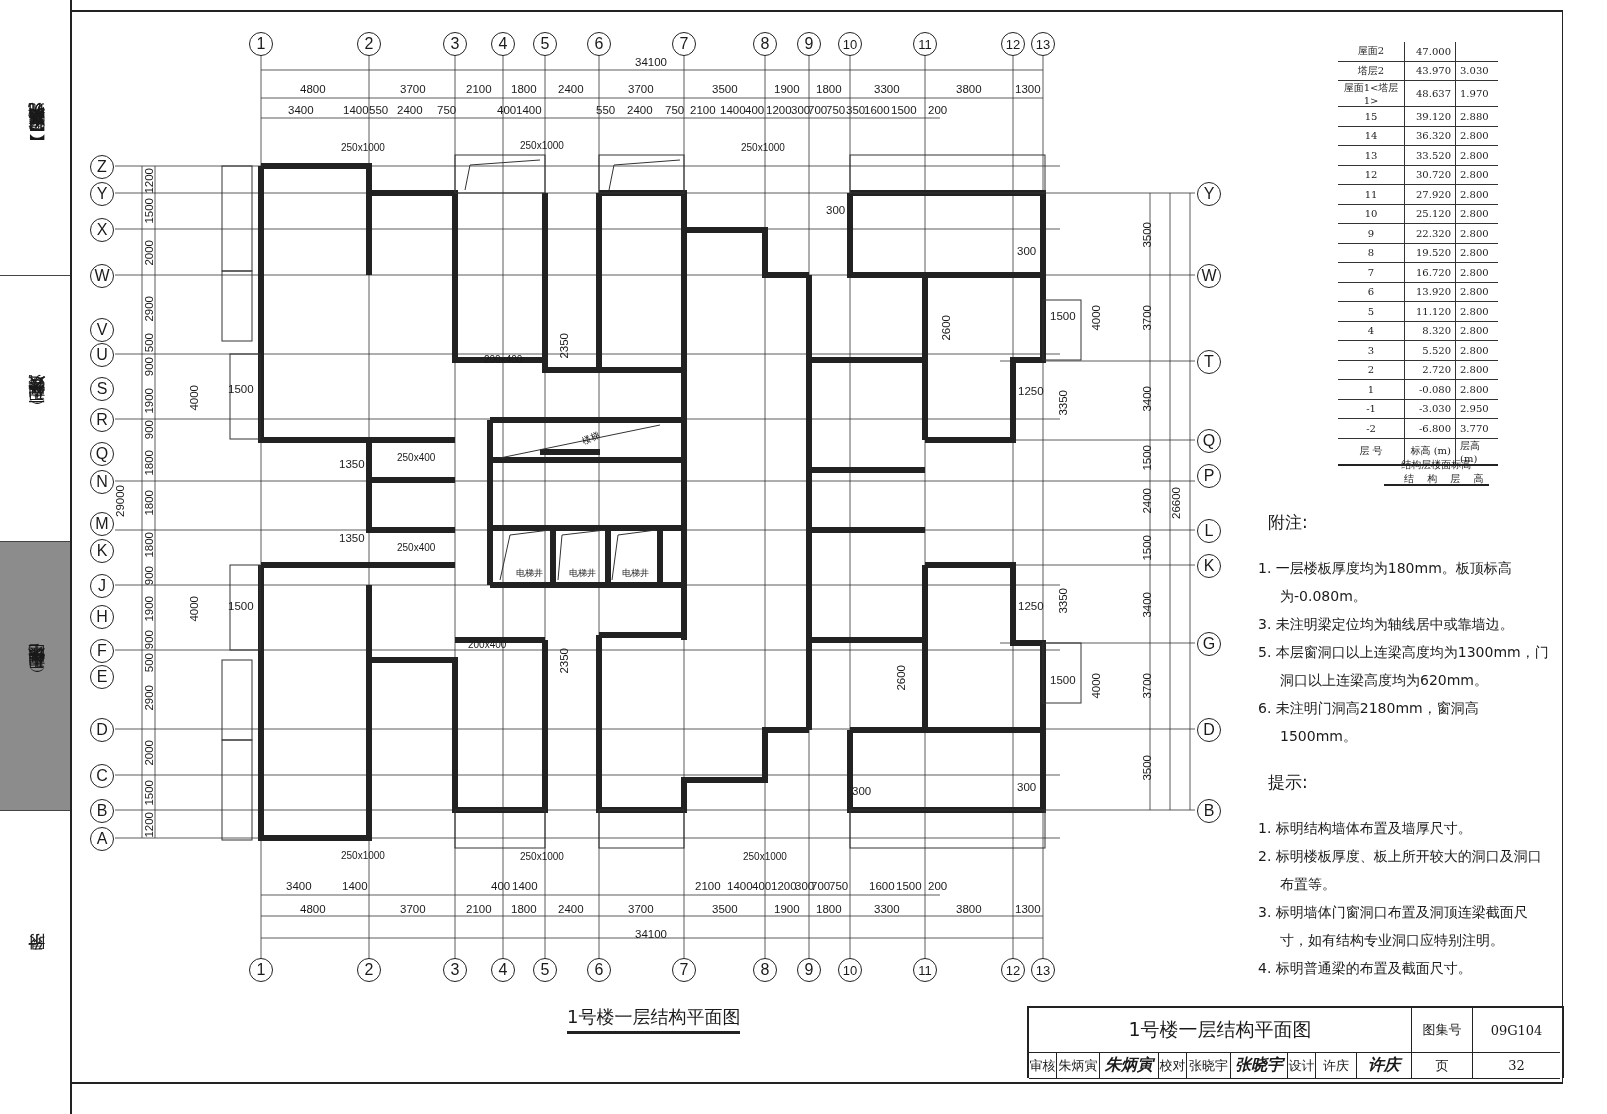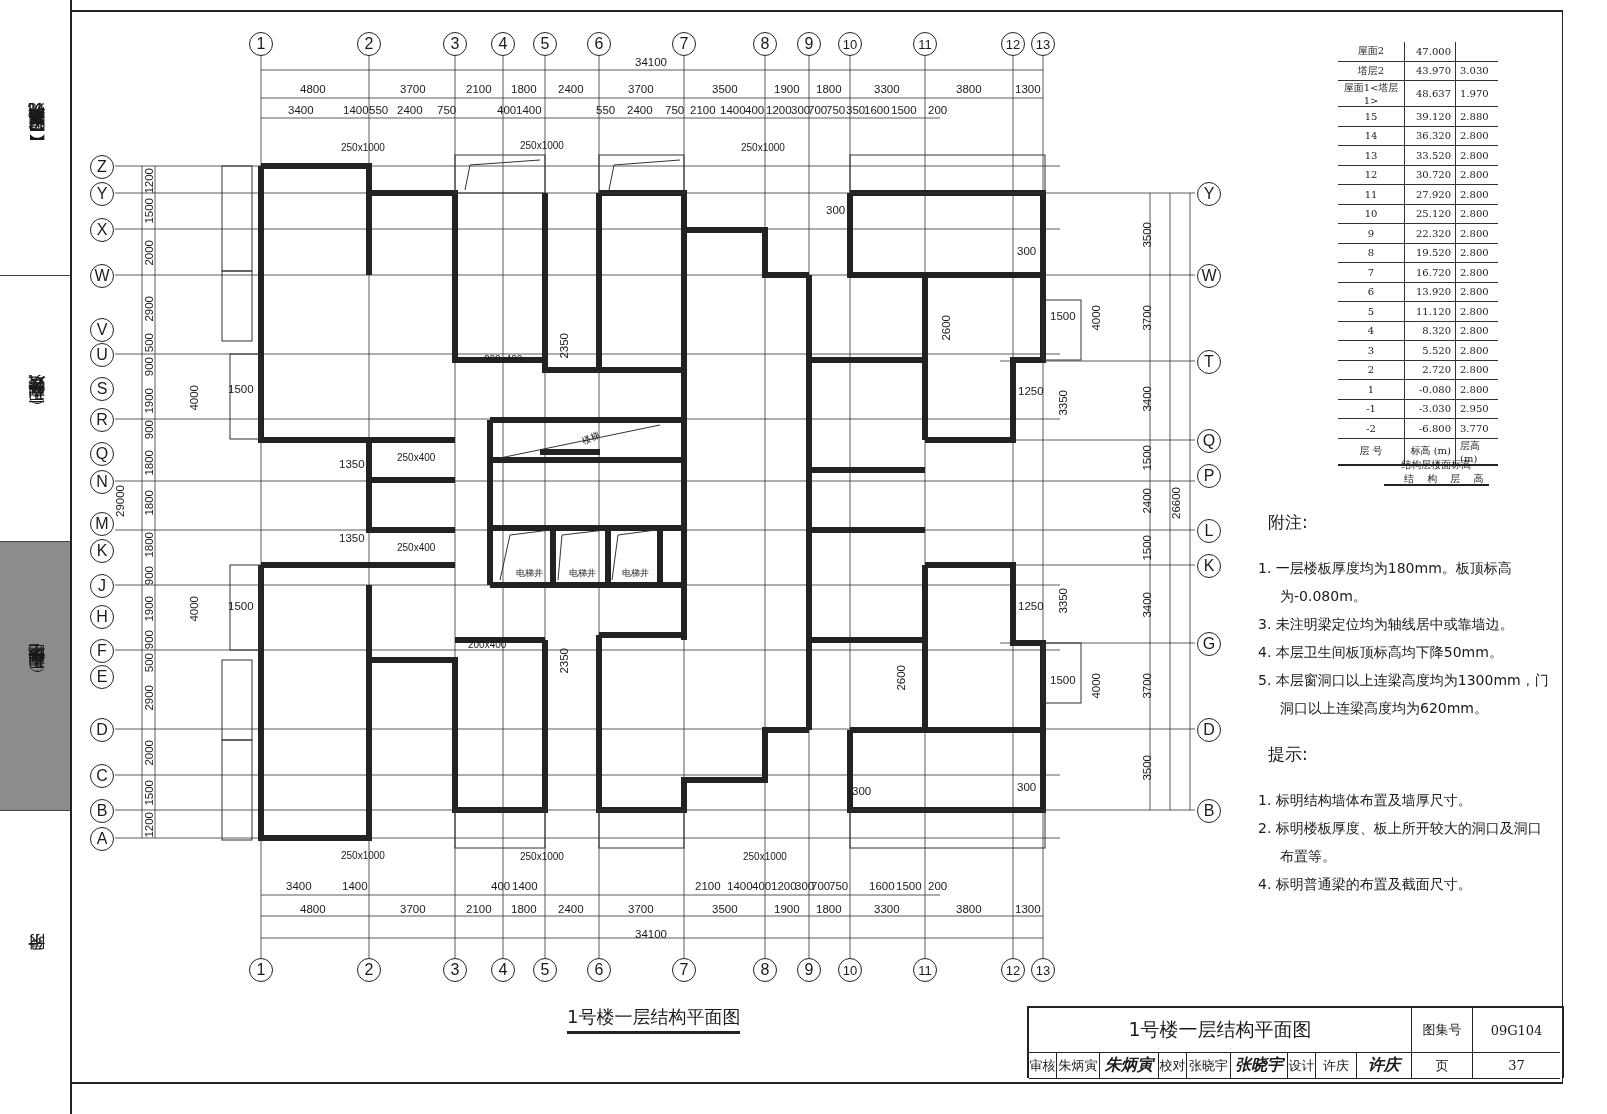--- a/index.html
+++ b/index.html
@@ -491,38 +491,39 @@
 </table>
 <div class="caption">
   <div>结构层楼面标高</div>
   <div><span class="u">结 构 层 高</span></div>
 </div>
 
 <div class="notes">
   <h3>附注:</h3>
   <div class="item">1. 一层楼板厚度均为180mm。板顶标高为-0.080m。</div>
   <div class="item">3. 未注明梁定位均为轴线居中或靠墙边。</div>
-  <div class="item">4. 本层卫生间板顶标高均下降50mm。</div>
   <div class="item">5. 本层窗洞口以上连梁高度均为1300mm，门洞口以上连梁高度均为620mm。</div>
+  <div class="item">6. 未注明门洞高2180mm，窗洞高1500mm。</div>
   <h3>提示:</h3>
   <div class="item">1. 标明结构墙体布置及墙厚尺寸。</div>
   <div class="item">2. 标明楼板厚度、板上所开较大的洞口及洞口布置等。</div>
+  <div class="item">3. 标明墙体门窗洞口布置及洞顶连梁截面尺寸，如有结构专业洞口应特别注明。</div>
   <div class="item">4. 标明普通梁的布置及截面尺寸。</div>
 </div>
 
 <div class="title-under">1号楼一层结构平面图</div>
 
 <div class="titleblock">
   <div class="tb-main">1号楼一层结构平面图</div>
   <div class="tb-cell" style="left:383px;top:0;width:60px;height:44px;">图集号</div>
   <div class="tb-cell" style="left:444px;top:0;width:87px;height:44px;border-right:none;">09G104</div>
   <div class="tb-cell" style="left:0;top:45px;width:27px;height:25px;">审核</div>
   <div class="tb-cell" style="left:28px;top:45px;width:42px;height:25px;">朱炳寅</div>
   <div class="tb-cell sig" style="left:71px;top:45px;width:58px;height:25px;">朱炳寅</div>
   <div class="tb-cell" style="left:130px;top:45px;width:27px;height:25px;">校对</div>
   <div class="tb-cell" style="left:158px;top:45px;width:43px;height:25px;">张晓宇</div>
   <div class="tb-cell sig" style="left:202px;top:45px;width:56px;height:25px;">张晓宇</div>
   <div class="tb-cell" style="left:259px;top:45px;width:27px;height:25px;">设计</div>
   <div class="tb-cell" style="left:287px;top:45px;width:40px;height:25px;">许庆</div>
   <div class="tb-cell sig" style="left:328px;top:45px;width:54px;height:25px;">许庆</div>
   <div class="tb-cell" style="left:383px;top:45px;width:60px;height:25px;">页</div>
-  <div class="tb-cell" style="left:444px;top:45px;width:87px;height:25px;border-right:none;">37</div>
+  <div class="tb-cell" style="left:444px;top:45px;width:87px;height:25px;border-right:none;">32</div>
 </div>
 
 </body></html>

